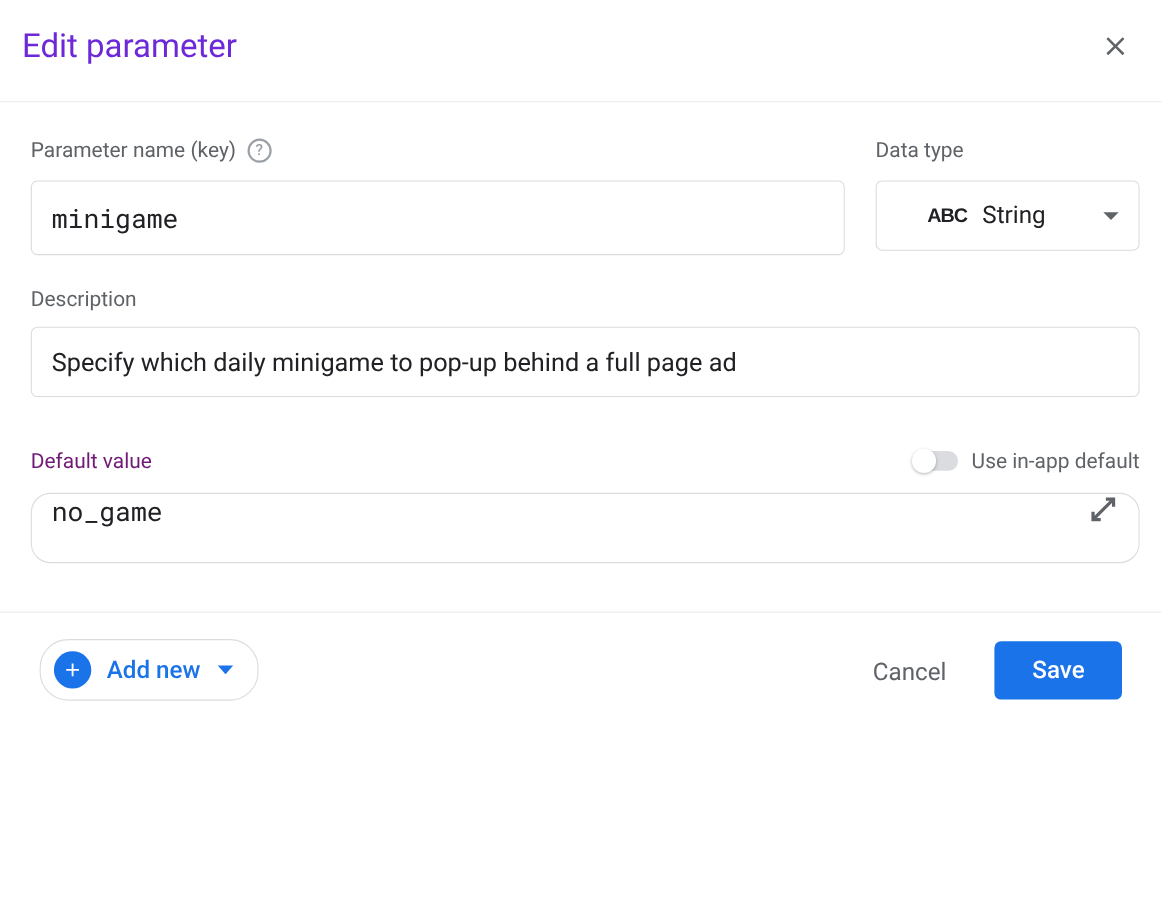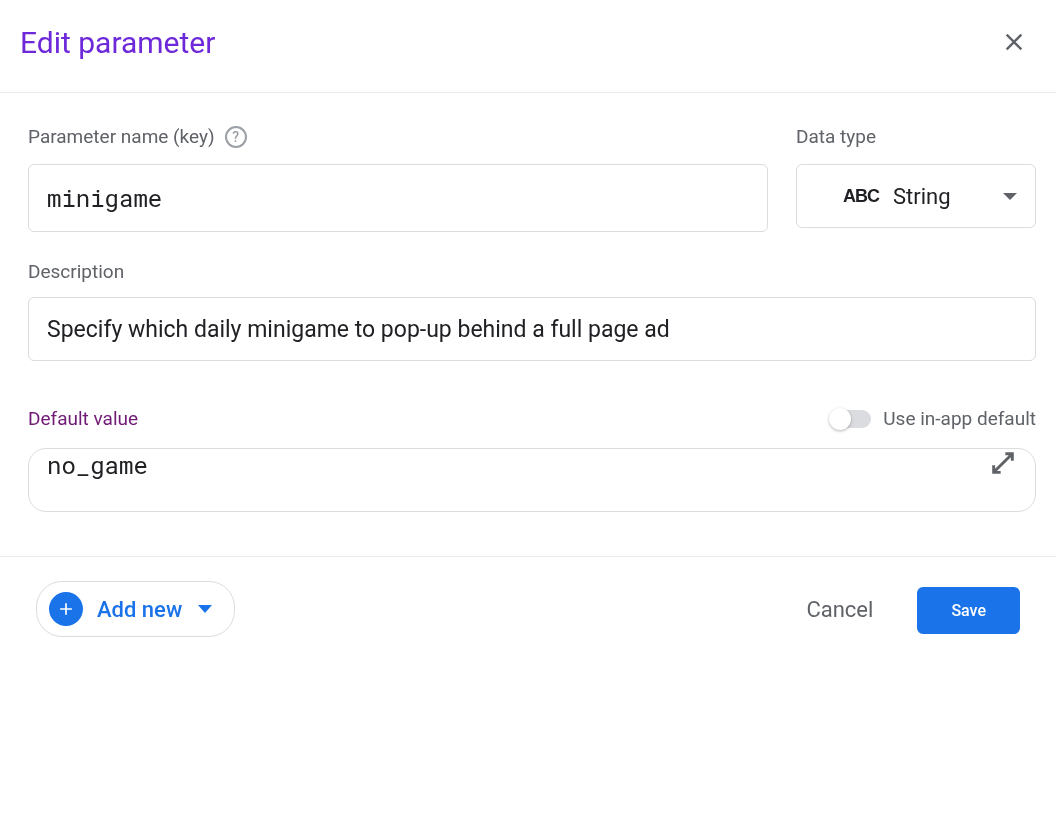--- a/index.html
+++ b/index.html
@@ -323,21 +323,21 @@
       color: #5f6368;
       cursor: pointer;
       padding: 12px 20px;
       font-family: inherit;
     }
     
     .save-btn {
       background: #1a73e8;
       border: none;
       color: #fff;
-      font-size: 16px;
+      font-size: 22px;
       font-weight: 500;
       padding: 14px 34px;
       border-radius: 6px;
       cursor: pointer;
       font-family: inherit;
     }
   </style>
 </head>
 <body>
 

